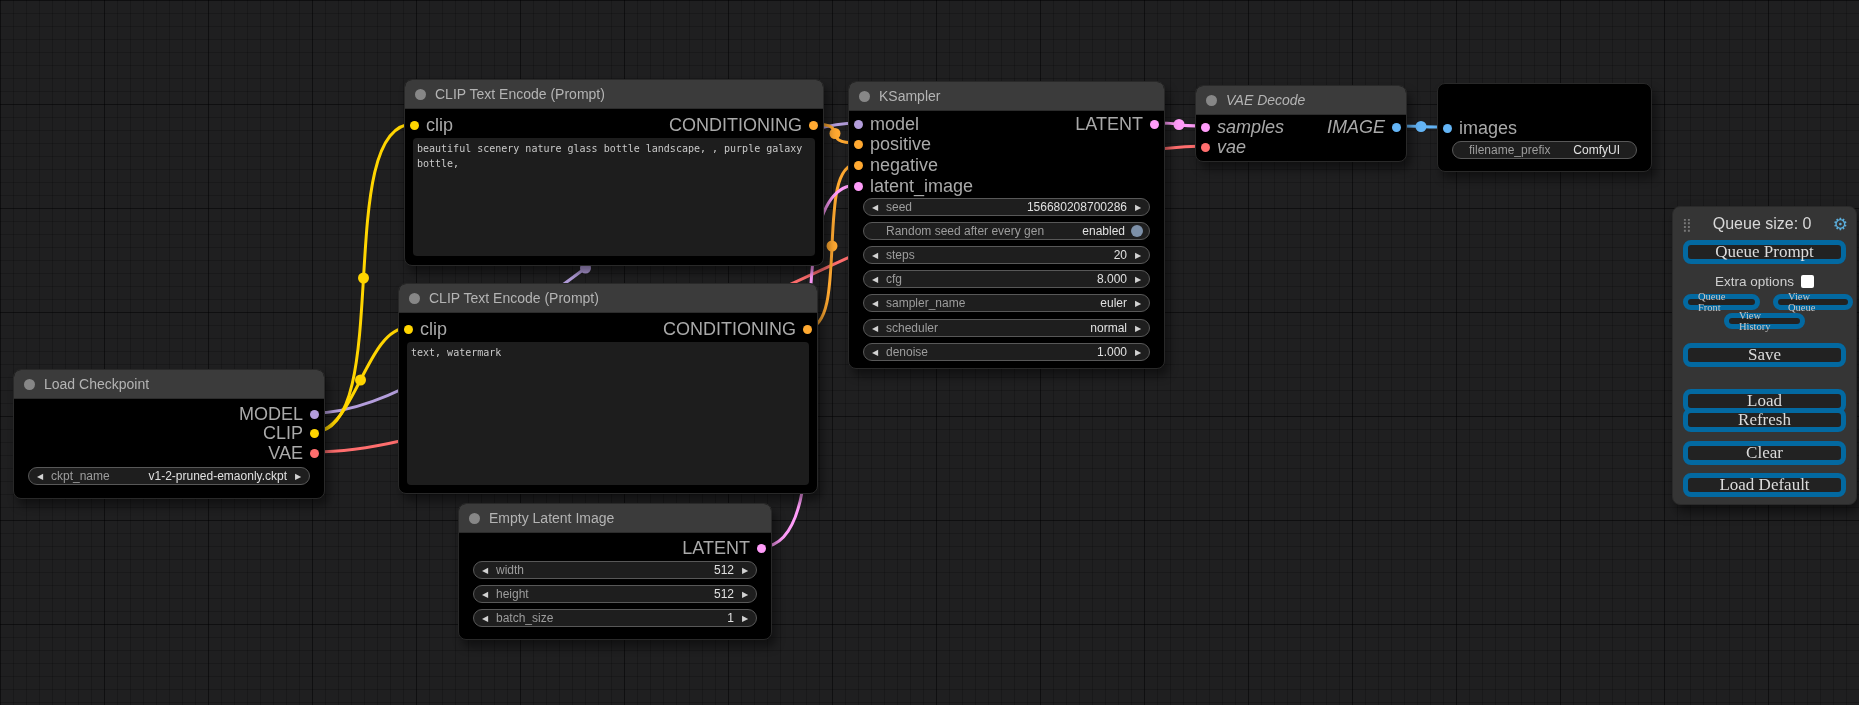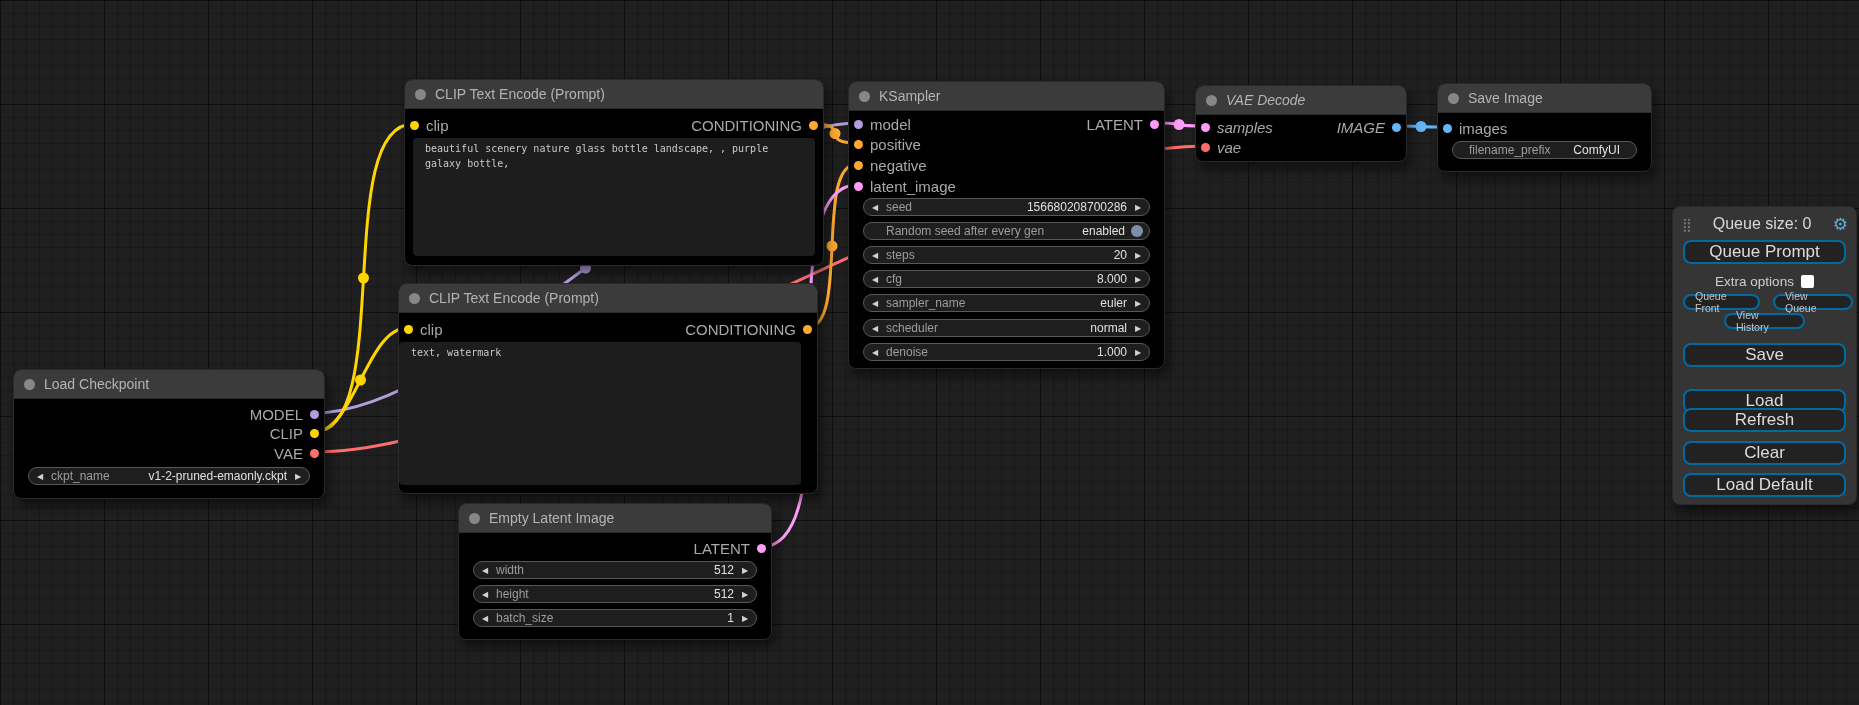--- a/index.html
+++ b/index.html
@@ -19,56 +19,56 @@
   .node{
     position:absolute;background:#000000;border:1px solid #292929;border-radius:8px;
     box-shadow:4px 7px 10px rgba(0,0,0,.45);
   }
   .node-title{
     position:absolute;left:0;top:0;right:0;height:28px;background:#3b3b3b;
     border-radius:7px 7px 0 0;border-bottom:1px solid #2c2c2c;
     display:flex;align-items:center;color:#b4b4b4;font-size:14px;white-space:nowrap;
   }
   .title-dot{width:11px;height:11px;border-radius:50%;background:#878787;margin:0 9px 0 10px;flex:none;}
-  .slot{position:absolute;height:16px;display:flex;align-items:center;color:#a9a9a9;font-size:15px;white-space:nowrap;}
+  .slot{position:absolute;height:16px;display:flex;align-items:center;color:#a9a9a9;font-size:18px;white-space:nowrap;}
   .slot.in{left:5px;}
   .slot.out{right:5px;flex-direction:row-reverse;}
   .slot-dot{width:9px;height:9px;border-radius:50%;flex:none;}
   .slot.in .slot-dot{margin-right:7px;}
   .slot.out .slot-dot{margin-left:7px;}
   .widget{
     position:absolute;left:14px;right:14px;height:18px;box-sizing:border-box;
     background:#1e1e1e;border:1px solid #585858;border-radius:10px;
     display:flex;align-items:center;font-size:12px;color:#9d9d9d;white-space:nowrap;overflow:hidden;
   }
   .warrow{flex:none;width:22px;text-align:center;font-size:8px;color:#d2d2d2;cursor:pointer;}
   .wlabel{flex:none;}
   .wvalue{margin-left:auto;color:#e0e0e0;}
   .widget.text{padding:0 16px;}
   .widget.toggle{padding:0 6px 0 22px;}
   .toggle-dot{width:12px;height:12px;border-radius:50%;background:#7d90a8;margin-left:6px;flex:none;}
   .nodetext{
     position:absolute;box-sizing:border-box;background:#1d1d1d;border-radius:4px;
     color:#c9c9c9;font-family:"DejaVu Sans Mono",monospace;font-size:10px;line-height:1.45;
-    padding:4px 12px;white-space:pre-wrap;word-break:break-word;
+    padding:4px 4px;white-space:pre-wrap;word-break:break-word;
   }
   
   .qpanel{
     position:absolute;left:1672px;top:206px;width:183px;height:297px;z-index:3;
     background:#353535;border:1px solid #2a2a2a;border-radius:8px;
     box-shadow:4px 7px 12px rgba(0,0,0,.5);
   }
   .qheader{position:absolute;left:0;top:4px;right:0;height:26px;display:flex;align-items:center;}
   .qhandle{color:#787878;font-size:13px;margin-left:9px;line-height:1;cursor:grab;font-family:"DejaVu Sans",sans-serif;}
   .qsize{flex:1;text-align:center;color:#d8d8d8;font-size:16px;}
   .qgear{color:#5badda;font-size:17px;margin-right:8px;line-height:1;cursor:pointer;}
   .qbtn{
     position:absolute;left:10px;width:163px;box-sizing:border-box;background:#222;
-    border:2px solid #0369a1;border-radius:8px;color:#dcdcdc;
-    display:flex;align-items:center;justify-content:center;cursor:pointer;
+    border:5px solid #0369a1;border-radius:8px;color:#dcdcdc;
+    display:flex;align-items:center;justify-content:center;cursor:pointer;font-family:Liberation Serif, serif;
   }
   .qbtn.big{height:24px;font-size:17px;}
   .qbtn.small{width:auto;height:16px;font-size:10.5px;border-radius:9px;color:#c6c6c6;padding:0 10px;}
   .qextra{position:absolute;left:0;right:0;top:67px;display:flex;align-items:center;justify-content:center;color:#cfcfcf;font-size:13.5px;}
   .qcheck{width:13px;height:13px;background:#fff;border-radius:2px;margin-left:7px;cursor:pointer;}
 </style>
 </head>
 <body>
 
 <svg id="links" width="1859" height="705">
@@ -137,21 +137,21 @@
         <span>CLIP Text Encode (Prompt)</span>
       </div>
       <div class="slot in" style="top: 37px;">
         <span class="slot-dot" style="background: rgb(255, 213, 0);"></span>
         <span>clip</span>
       </div>
       <div class="slot out" style="top: 37px;">
         <span class="slot-dot" style="background: rgb(255, 169, 49);"></span>
         <span>CONDITIONING</span>
       </div>
-      <div class="nodetext" style="left: 0; top: 58px; width: 402px; height: 143px;">text, watermark</div>
+      <div class="nodetext" style="left: 8px; top: 58px; width: 402px; height: 143px;">text, watermark</div>
     </div>
     <div class="node" style="left: 848px; top: 81px; width: 315px; height: 286px;">
       <div class="node-title">
         <span class="title-dot"></span>
         <span>KSampler</span>
       </div>
       <div class="slot in" style="top: 34px;">
         <span class="slot-dot" style="background: rgb(179, 157, 219);"></span>
         <span>model</span>
       </div>
@@ -225,24 +225,20 @@
       <div class="slot in" style="top: 53px;">
         <span class="slot-dot" style="background: rgb(255, 110, 110);"></span>
         <span>vae</span>
       </div>
       <div class="slot out" style="top: 33px;">
         <span class="slot-dot" style="background: rgb(100, 181, 246);"></span>
         <span>IMAGE</span>
       </div>
     </div>
     <div class="node" style="left: 1437px; top: 83px; width: 213px; height: 87px;">
-      <div class="node-title">
-        <span class="title-dot"></span>
-        <span>Save Image</span>
-      </div>
       <div class="slot in" style="top: 36px;">
         <span class="slot-dot" style="background: rgb(100, 181, 246);"></span>
         <span>images</span>
       </div>
       <div class="widget text" style="top: 57px;">
         <span class="wlabel">filename_prefix</span>
         <span class="wvalue">ComfyUI</span>
       </div>
     </div>
     <div class="node" style="left: 458px; top: 503px; width: 312px; height: 135px;">

